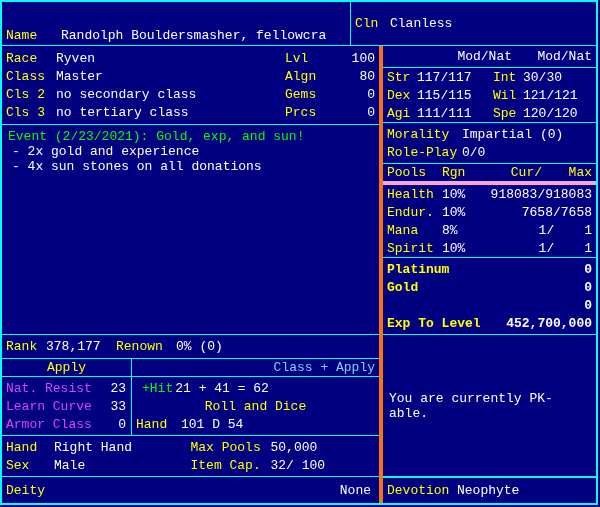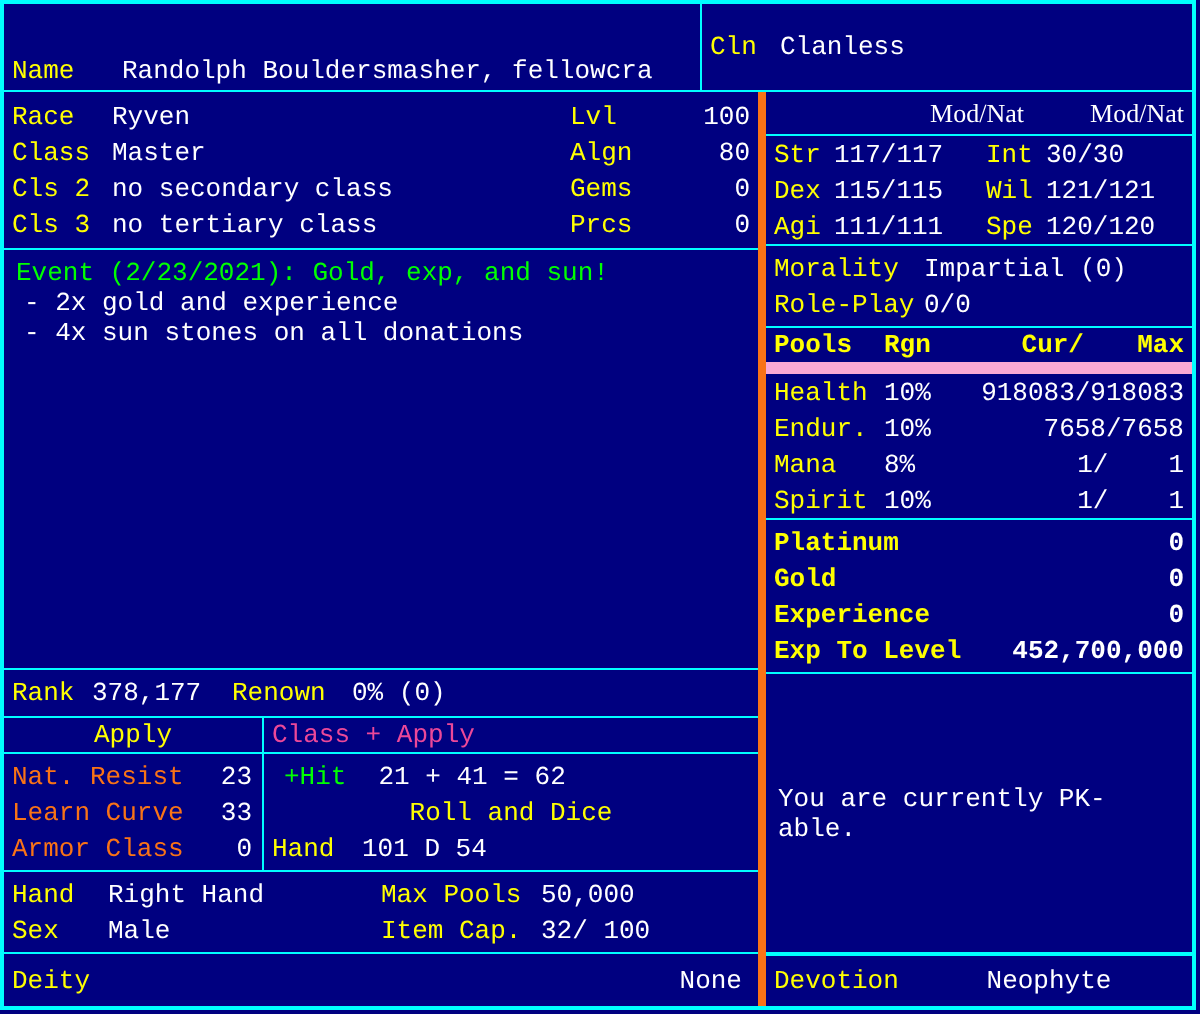--- a/index.html
+++ b/index.html
@@ -85,32 +85,32 @@
     .renown-value { color: #ffffff; }
 
     .apply-section {
       border-bottom: 1px solid #00ffff;
     }
     .apply-header {
       display: flex;
       border-bottom: 1px solid #00ffff;
     }
     .apply-col1 { min-width: 130px; text-align: center; color: #ffff00; padding: 1px 4px; border-right: 1px solid #00ffff; }
-    .apply-col2 { flex: 1; text-align: left; color: #ec4899; padding: 1px 4px; }
+    .apply-col2 { flex: 1; text-align: right; color: #7dd3fc; padding: 1px 4px; }
 
     .apply-rows { display: flex; }
     .apply-left { min-width: 130px; border-right: 1px solid #00ffff; padding: 2px 4px; }
     .apply-right { flex: 1; padding: 2px 4px; }
 
     .apply-row {
       display: flex;
       align-items: center;
       min-height: 18px;
     }
-    .arl { color: #f97316; min-width: 90px; }
+    .arl { color: #d946ef; min-width: 90px; }
     .arv { color: #ffffff; min-width: 30px; text-align: right; }
     .arv2 { color: #00ff00; min-width: 20px; margin-left: 6px; }
 
     .roll-label { color: #ffff00; text-align: center; }
 
     .deity-section {
       display: flex;
       align-items: center;
       padding: 2px 4px;
       min-height: 26px;
@@ -139,22 +139,21 @@
     .morality-row { display: flex; align-items: center; min-height: 18px; }
     .mor-label { color: #ffff00; min-width: 75px; }
     .mor-value { color: #ffffff; }
 
     .pools-section {
       border-bottom: 1px solid #00ffff;
     }
     .pools-header {
       display: flex;
       padding: 1px 4px;
-      border-bottom: 6px solid #f9a8d4;
-      font-weight: bold;
+      border-bottom: 4px solid #f9a8d4;
     }
     .ph { color: #ffff00; }
     .ph1 { min-width: 55px; }
     .ph2 { min-width: 40px; }
     .ph3 { min-width: 60px; text-align: right; }
     .ph4 { min-width: 50px; text-align: right; }
 
     .pool-row {
       display: flex;
       align-items: center;
@@ -182,21 +181,21 @@
     .pk-text { color: #ffffff; }
 
     .right-deity-section {
       display: flex;
       align-items: center;
       padding: 2px 4px;
       min-height: 26px;
       border-top: 1px solid #00ffff;
     }
     .rd-label { color: #ffff00; min-width: 70px; }
-    .rd-value { color: #ffffff; text-align: center; flex: 1; }
+    .rd-value { color: #ffffff; text-align: left; flex: 1; }
 
     
     .hand-sex-section {
       display: flex;
       border-bottom: 1px solid #00ffff;
       padding: 2px 4px;
     }
     .hs-col { display: flex; flex-direction: column; flex: 1; }
     .hs-r { display: flex; align-items: center; min-height: 18px; }
     .hs-rl { color: #ffff00; min-width: 48px; }
@@ -281,21 +280,21 @@
               <span class="arv">33</span>
             </div>
             <div class="apply-row">
               <span class="arl">Armor Class</span>
               <span class="arv">0</span>
             </div>
           </div>
           <div class="apply-right">
             <div class="apply-row">
               <span class="arv2 highlight-green">+Hit</span>
-              <span style="color:#ffffff; margin-left:16px;">
+              <span style="color:#ffffff; margin-left:2px;">
                 <span>21</span>
                 <span> + </span>
                 <span>41</span>
                 <span> = </span>
                 <span>62</span>
               </span>
             </div>
             <div class="apply-row">
               <span class="roll-label" style="flex:1;">Roll and Dice</span>
             </div>
@@ -331,21 +330,21 @@
       </div>
 
       <div class="deity-section" style="border-bottom:none;gap:13px;">
         <span class="deity-label">Deity</span>
         <span class="deity-value">None</span>
       </div>
     </div>
 
     <div class="right-panel">
 
-      <div style="display:flex; padding: 2px 4px; border-bottom: 1px solid #00ffff; min-height: 22px; align-items:center;font-family:Liberation Serif, serif;">
+      <div style="display:flex; padding: 2px 4px; border-bottom: 1px solid #00ffff; min-height: 22px; align-items:center;">
         <span style="flex:1;"></span>
         <span style="color:#ffffff; min-width:80px; text-align:right;">Mod/Nat</span>
         <span style="flex:0 0 10px;"></span>
         <span style="color:#ffffff; min-width:70px; text-align:right;">Mod/Nat</span>
       </div>
 
       <div class="stats-section">
         <div class="stat-row">
           <span class="sl">Str</span>
           <span class="sv">117/117</span>
@@ -409,21 +408,20 @@
       <div class="currency-section">
         <div class="curr-row">
           <span class="curl">Platinum</span>
           <span class="curv">0</span>
         </div>
         <div class="curr-row">
           <span class="curl">Gold</span>
           <span class="curv">0</span>
         </div>
         <div class="curr-row">
-          <span class="curl">Experience</span>
           <span class="curv">0</span>
         </div>
         <div class="curr-row">
           <span class="curl">Exp To Level</span>
           <span class="curv">452,700,000</span>
         </div>
       </div>
 
       <div class="pk-section">
         <span class="pk-text">You are currently PK-able.</span>

